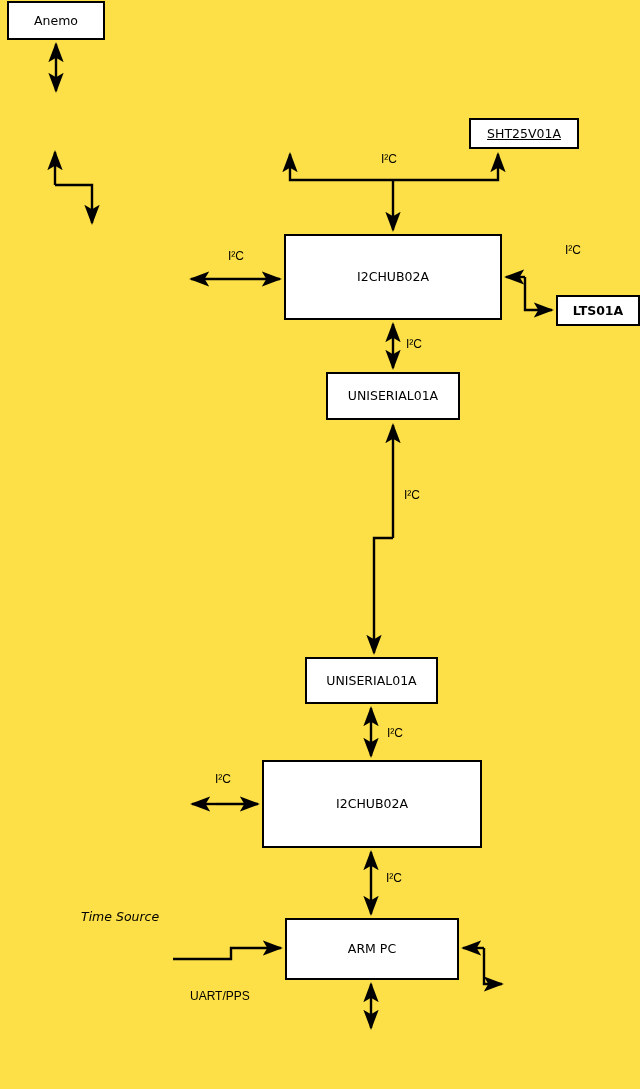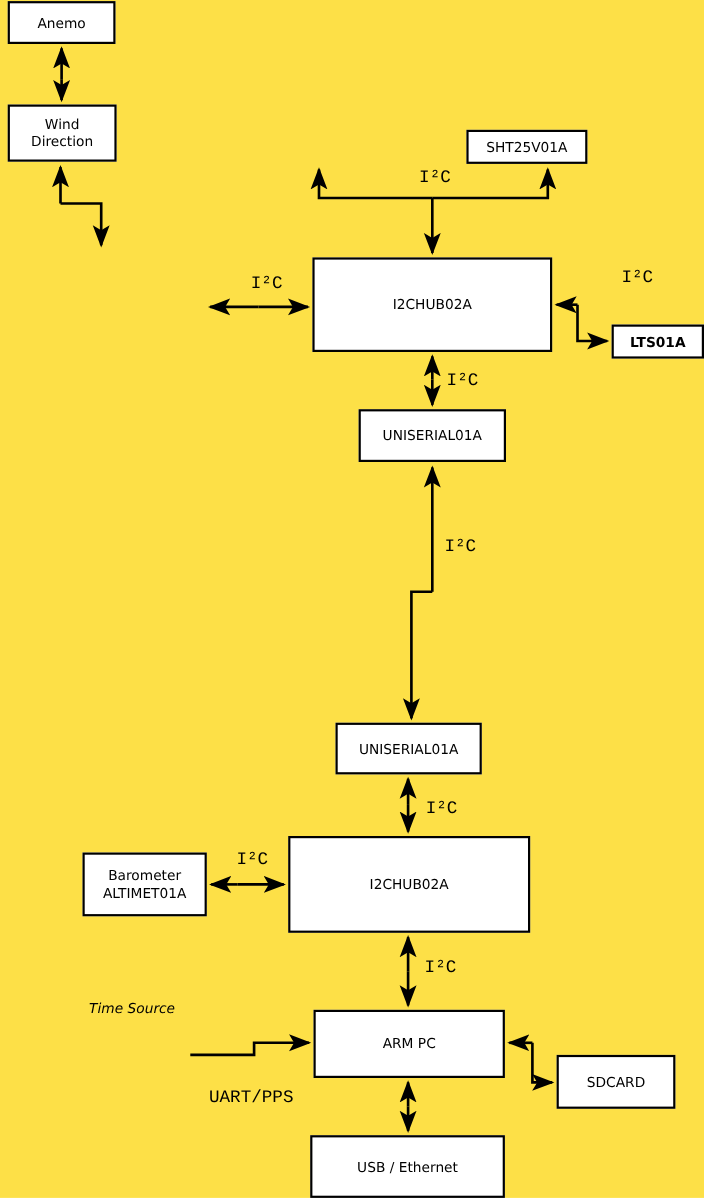--- a/index.html
+++ b/index.html
@@ -38,22 +38,22 @@
     font-family: "DejaVu Sans", sans-serif;
     z-index: 2;
   }
   .node-box .node-line {
     display: block;
     white-space: nowrap;
   }
   .edge-label {
     position: absolute;
     color: #000000;
-    font-size: 16px;
-    font-family: Liberation Mono, monospace;
+    font-size: 12px;
+    font-family: Liberation Sans, sans-serif;
     white-space: nowrap;
     z-index: 3;
     background: transparent;
     text-align: right;
   }
   .free-label {
     position: absolute;
     color: #000000;
     font-size: 12.5px;
     font-family: "DejaVu Sans", sans-serif;
@@ -115,30 +115,24 @@
       <path d="M371,1006 L371,984"></path>
     </g>
   </svg>
 
   <div class="node-box" style="left:7px;top:1px;width:98px;height:39px;">
     <span>
         <span class="node-line">Anemo</span>
       </span>
   </div>
 
-  <div class="node-box" style="left:7px;top:95px;width:99px;height:52px;">
-    <span>
-      <span class="node-line">Wind</span>
-      <span class="node-line">Direction</span>
-    </span>
-  </div>
 
 
 
-  <div class="node-box" style="left:424px;top:118px;width:110px;height:31px;">
+  <div class="node-box" style="left:469px;top:118px;width:110px;height:31px;text-decoration:underline;">
     <span>
         <span class="node-line">SHT25V01A</span>
       </span>
   </div>
 
   <div class="node-box" style="left:284px;top:234px;width:218px;height:86px;">
     <span>
         <span class="node-line">I2CHUB02A</span>
       </span>
   </div>
@@ -154,51 +148,35 @@
         <span class="node-line">UNISERIAL01A</span>
       </span>
   </div>
 
   <div class="node-box" style="left:305px;top:657px;width:133px;height:47px;">
     <span>
         <span class="node-line">UNISERIAL01A</span>
       </span>
   </div>
 
-  <div class="node-box" style="left:75px;top:775px;width:113px;height:58px;">
-    <span>
-      <span class="node-line">Barometer</span>
-      <span class="node-line">ALTIMET01A</span>
-    </span>
-  </div>
 
   <div class="node-box" style="left:262px;top:760px;width:220px;height:88px;">
     <span>
         <span class="node-line">I2CHUB02A</span>
       </span>
   </div>
 
 
   <div class="node-box" style="left:285px;top:918px;width:174px;height:62px;text-align:right;">
     <span>
         <span class="node-line">ARM PC</span>
       </span>
   </div>
 
-  <div class="node-box" style="left:506px;top:959px;width:108px;height:49px;">
-    <span>
-        <span class="node-line">SDCARD</span>
-      </span>
-  </div>
 
-  <div class="node-box" style="left:282px;top:1032px;width:177px;height:57px;">
-    <span>
-        <span class="node-line">USB / Ethernet</span>
-      </span>
-  </div>
 
   <div class="edge-label" style="left:381px;top:152px;">I²C</div>
   <div class="edge-label" style="left:228px;top:249px;">I²C</div>
   <div class="edge-label" style="left:565px;top:243px;">I²C</div>
   <div class="edge-label" style="left:406px;top:337px;">I²C</div>
   <div class="edge-label" style="left:404px;top:488px;">I²C</div>
   <div class="edge-label" style="left:387px;top:726px;">I²C</div>
   <div class="edge-label" style="left:215px;top:772px;">I²C</div>
   <div class="edge-label" style="left:386px;top:871px;">I²C</div>
   <div class="edge-label" style="left:190px;top:989px;">UART/PPS</div>

